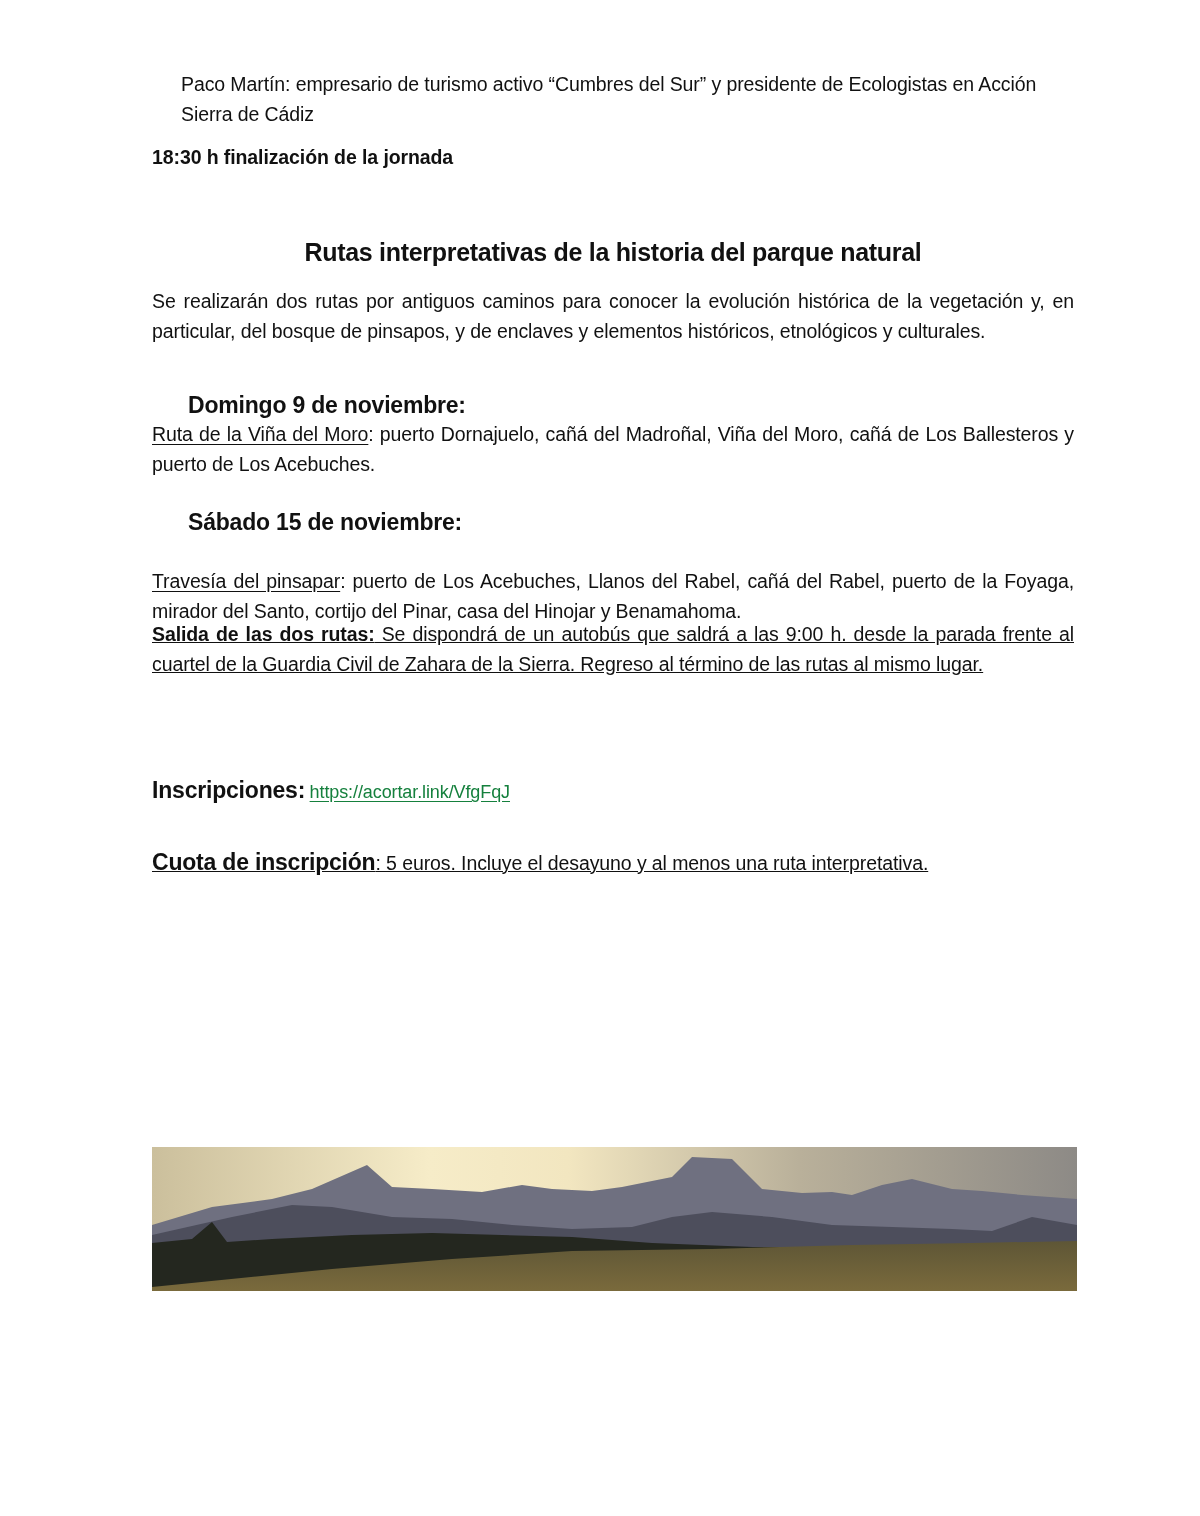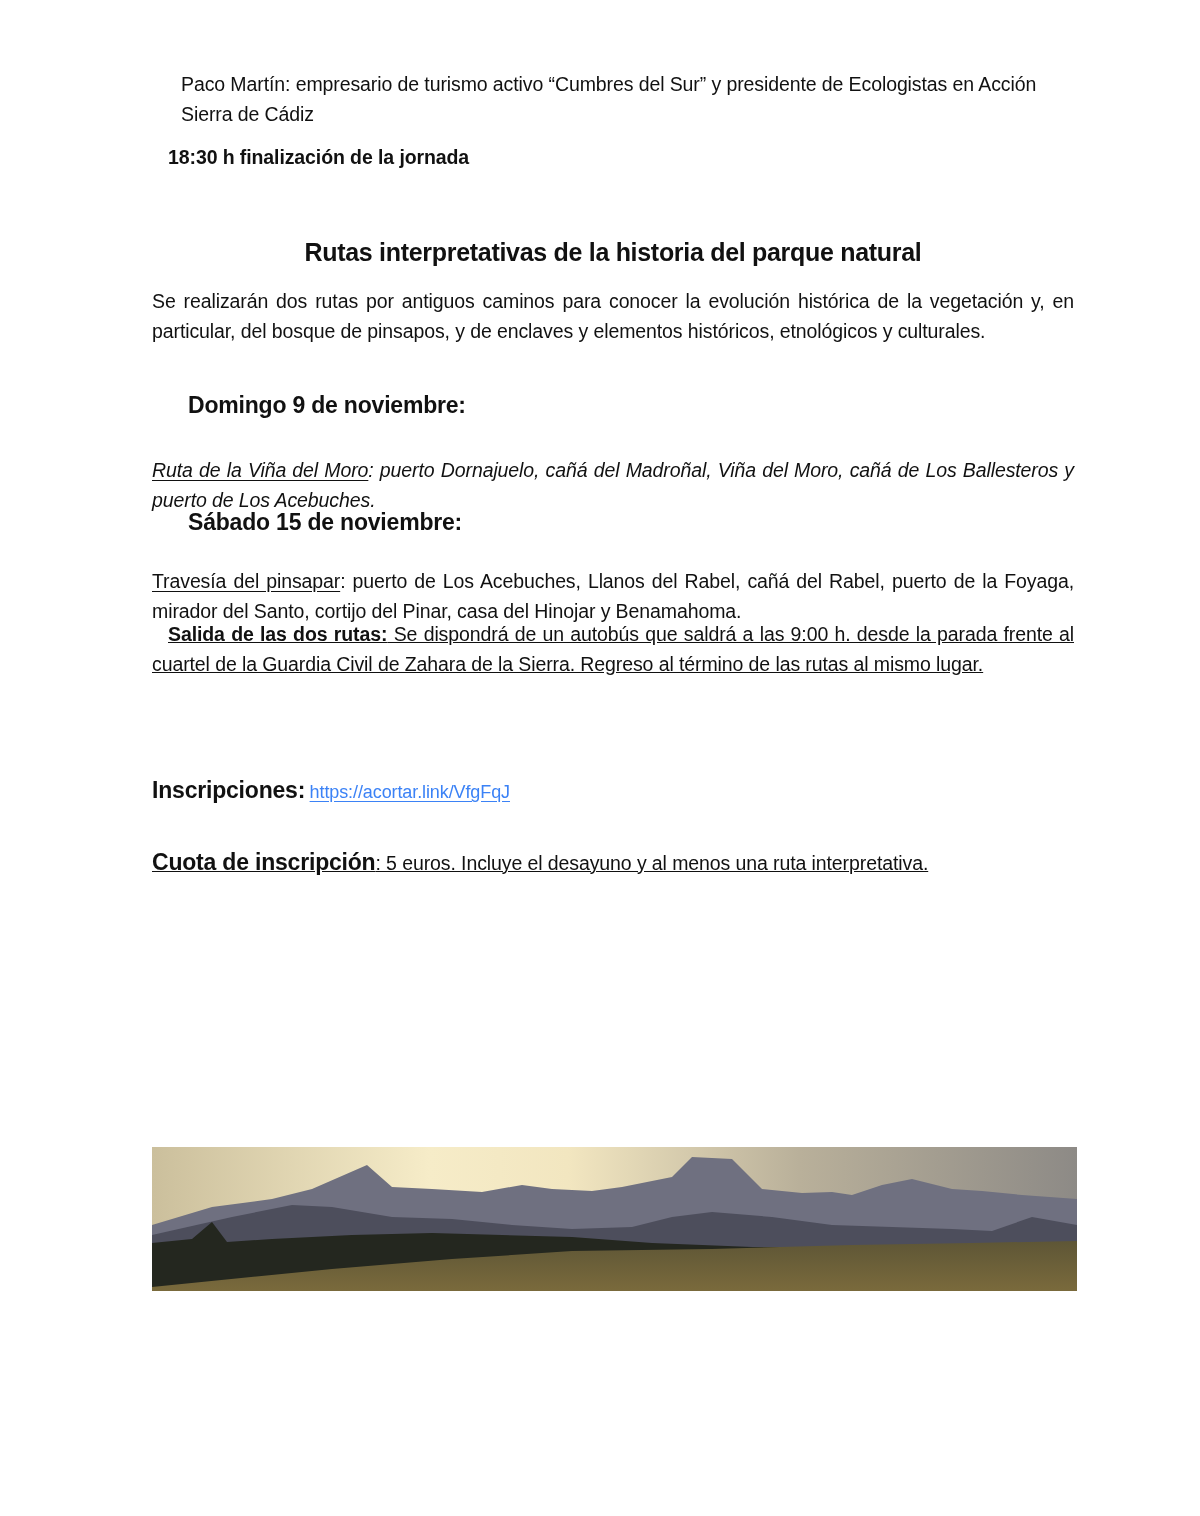--- a/index.html
+++ b/index.html
@@ -6,29 +6,29 @@
     body {
       width: 1200px; height: 1516px; position: relative; overflow: hidden;
       font-family: "Liberation Sans", "DejaVu Sans", sans-serif;
       color: #111111;
     }
     .page { position: absolute; left: 0; top: 0; width: 1200px; height: 1136px; }
     .block { position: absolute; left: 152px; width: 922px; }
     .body-text { font-size: 19.5px; line-height: 30px; letter-spacing: -0.1px; }
     .justify { text-align: justify; text-align-last: left; }
     .indent { left: 181px; width: 893px; }
-    .bold { font-weight: bold; margin-left: 16px; }
+    .bold { font-weight: bold; }
     .h-section {
       font-size: 25px; font-weight: bold; text-align: center; left: 152px; width: 922px;
       letter-spacing: -0.3px;
     }
     .h-day { font-size: 23px; font-weight: bold; letter-spacing: -0.2px; margin-left: 36px; }
     .u { text-decoration: underline; text-underline-offset: 3px; }
     .lead-big { font-size: 23px; font-weight: bold; letter-spacing: -0.2px; margin-top: 9px; }
-    .link { color: #3b82f6; text-decoration: underline; text-underline-offset: 3px; }
+    .link { color: #15803d; text-decoration: underline; text-underline-offset: 3px; }
     .photo {
       position: absolute; left: 152px; top: 1147px; width: 925px; height: 144px;
       overflow: hidden;
     }
     .photo svg { display: block; width: 100%; height: 100%; }
   </style>
 </head>
 <body>
 
 <div class="page">
@@ -46,21 +46,21 @@
   </div>
 
   <div class="block h-section" style="top:238px;">
     <span>Rutas interpretativas de la historia del parque natural</span>
   </div>
 
   <div class="block h-day" style="top:392px;">
     <span>Domingo 9 de noviembre:</span>
   </div>
 
-  <div class="block body-text justify" style="top:455px;font-style:italic;">
+  <div class="block body-text justify" style="top:419px;">
     <span class="u">Ruta de la Viña del Moro</span><span>: puerto Dornajuelo, cañá del Madroñal, Viña del Moro, cañá de Los Ballesteros y puerto de Los Acebuches.</span>
   </div>
 
   <div class="block h-day" style="top:509px;">
     <span>Sábado 15 de noviembre:</span>
   </div>
 
   <div class="block body-text justify" style="top:554px;margin-top:12px;">
     <span class="u">Travesía del pinsapar</span><span>: puerto de Los Acebuches, Llanos del Rabel, cañá del Rabel, puerto de la Foyaga, mirador del Santo, cortijo del Pinar, casa del Hinojar y Benamahoma.</span>
   </div>

